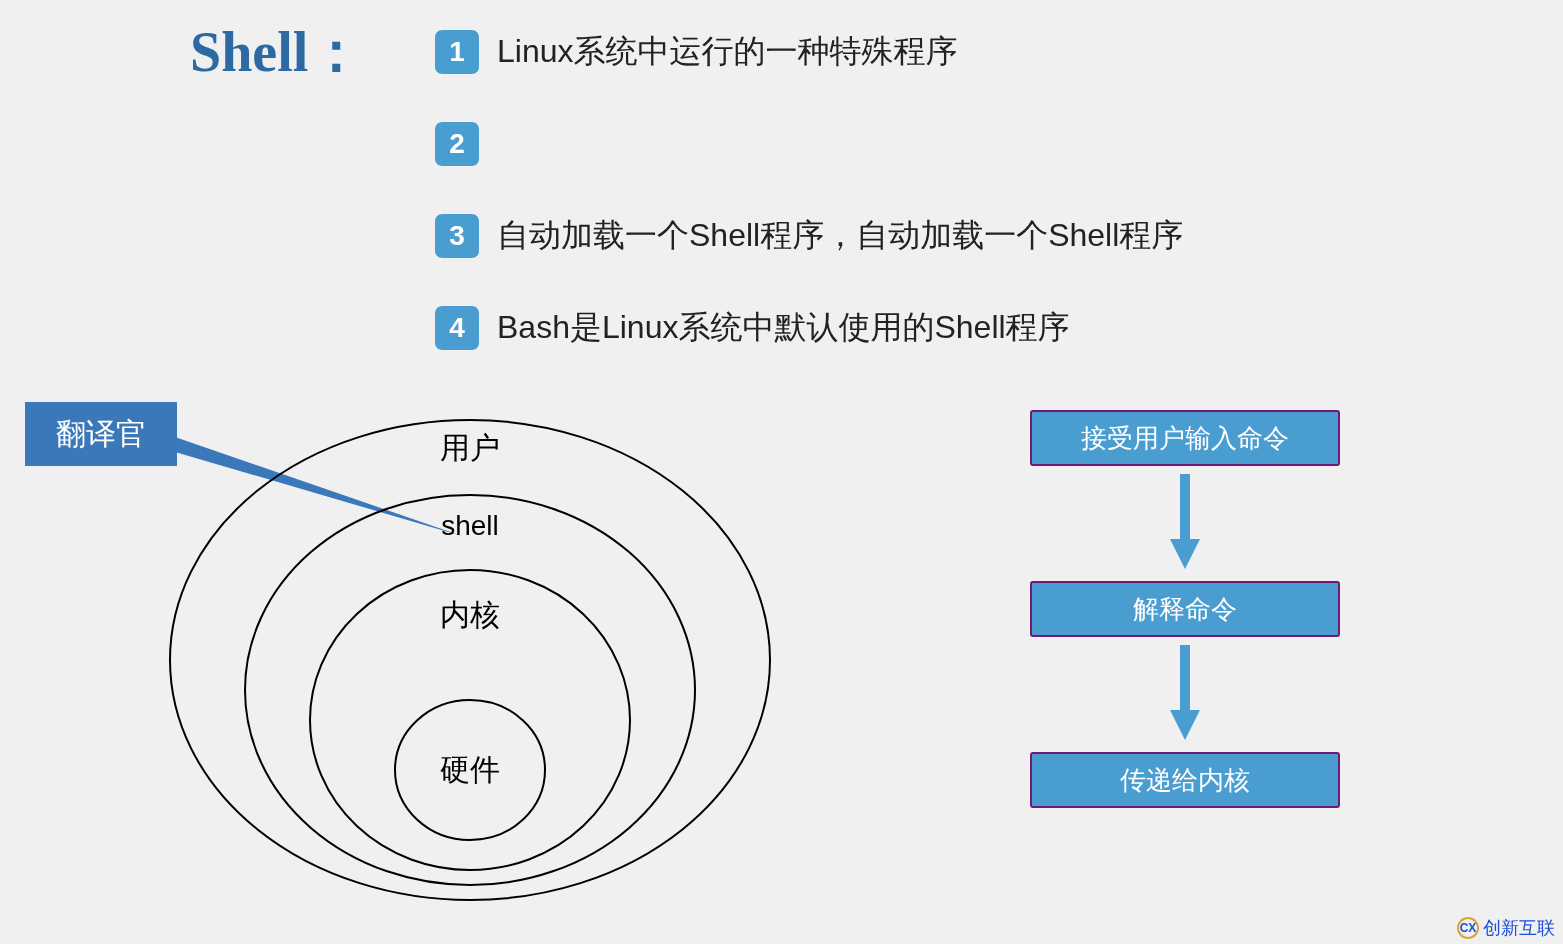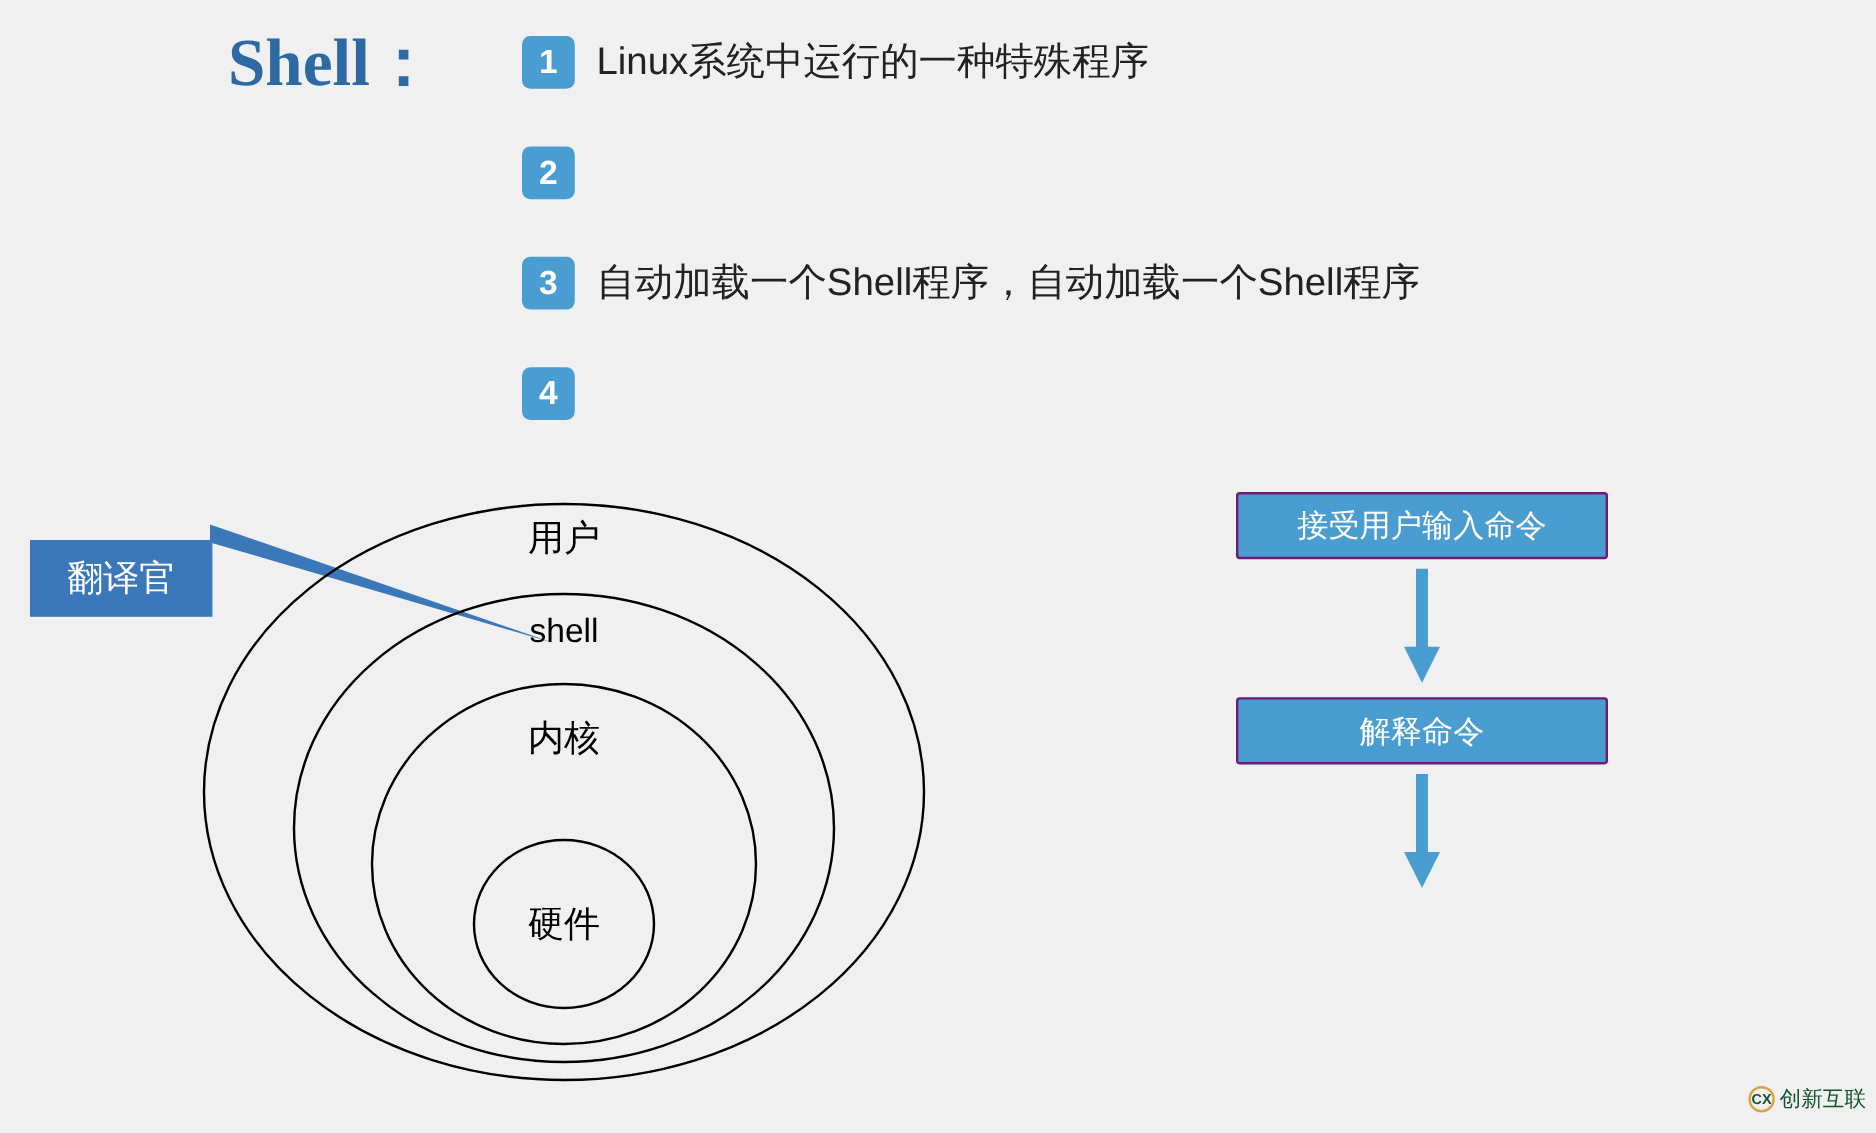--- a/index.html
+++ b/index.html
@@ -53,21 +53,20 @@
       left: 25px;
       top: 402px;
       width: 152px;
       height: 64px;
       background: #3a78b9;
       color: white;
       font-size: 30px;
       display: flex;
       align-items: center;
       justify-content: center;
-      margin-top: 48px;
     }
     .ellipses {
       position: absolute;
       left: 150px;
       top: 400px;
     }
     .flow {
       position: absolute;
       left: 1030px;
       top: 410px;
@@ -88,23 +87,23 @@
     .flow-arrow {
       width: 100%;
       height: 115px;
       display: flex;
       align-items: center;
       justify-content: center;
     }
     .watermark {
       position: absolute;
       right: 8px;
-      bottom: 16px;
+      bottom: 4px;
       font-size: 18px;
-      color: #14532d;
+      color: #1d4ed8;
       display: flex;
       align-items: center;
       gap: 4px;
     }
     .watermark-icon {
       width: 22px;
       height: 22px;
       border: 2px solid #d9a440;
       border-radius: 50%;
       display: flex;
@@ -126,20 +125,21 @@
   </div>
   <div class="bullet-item">
     <div class="bullet-number">2</div>
   </div>
   <div class="bullet-item">
     <div class="bullet-number">3</div>
     <div class="bullet-text">自动加载一个Shell程序，自动加载一个Shell程序</div>
   </div>
   <div class="bullet-item">
     <div class="bullet-number">4</div>
+    <div class="bullet-text">Bash是Linux系统中默认使用的Shell程序</div>
   </div>
 </div>
 
 <div class="callout-box">翻译官</div>
 
 <svg class="ellipses" width="650" height="560">
 
   <polygon points="25,37 25,52 312,136" fill="#3a78b9"></polygon>
 
   <ellipse cx="320" cy="260" rx="300" ry="240" fill="none" stroke="#000" stroke-width="2"></ellipse>
@@ -163,18 +163,19 @@
       <polygon points="5,70 35,70 20,100" fill="#4a9dd0"></polygon>
     </svg>
   </div>
   <div class="flow-box">解释命令</div>
   <div class="flow-arrow">
     <svg width="40" height="110">
       <line x1="20" y1="5" x2="20" y2="75" stroke="#4a9dd0" stroke-width="10"></line>
       <polygon points="5,70 35,70 20,100" fill="#4a9dd0"></polygon>
     </svg>
   </div>
+  <div class="flow-box">传递给内核</div>
 </div>
 
 <div class="watermark">
   <span class="watermark-icon">CX</span>
   <span>创新互联</span>
 </div>
 
 </body></html>

